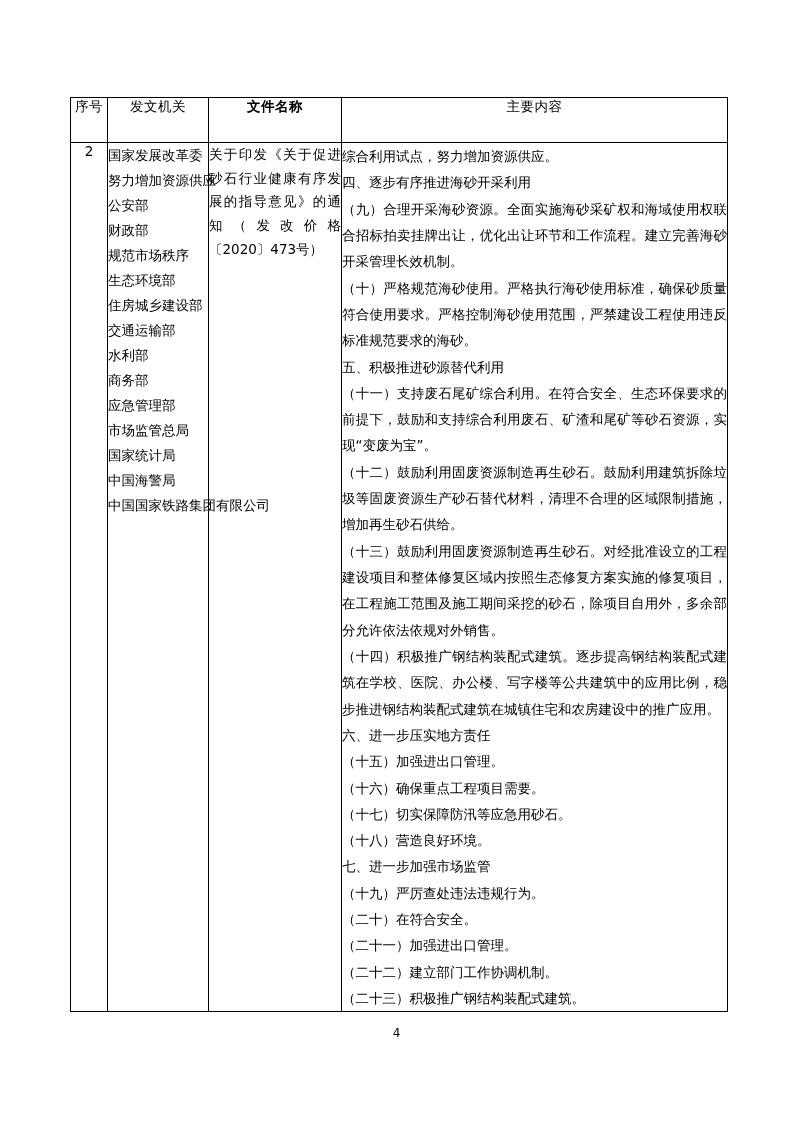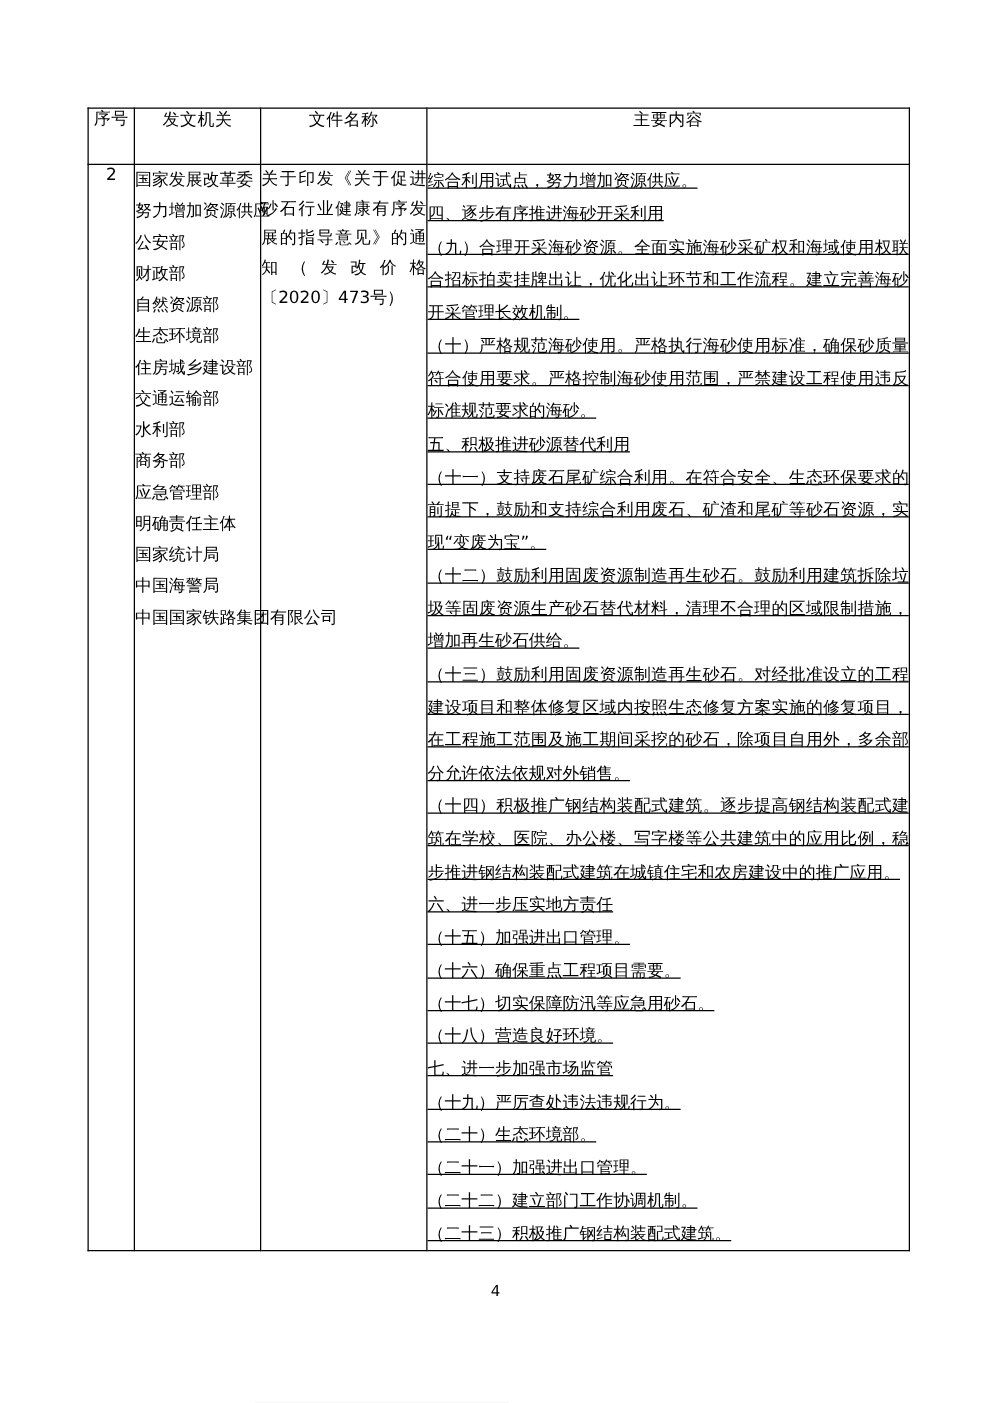--- a/index.html
+++ b/index.html
@@ -13,33 +13,33 @@
     background: #ffffff;
     margin: 0 auto;
     position: relative;
     box-sizing: border-box;
     font-family: "DejaVu Sans", "Liberation Sans", sans-serif;
     color: #000;
   }
   .doc-table {
     position: absolute;
     left: 70px;
-    top: 86px;
+    top: 97px;
     width: 653px;
     border-collapse: collapse;
     table-layout: fixed;
   }
   .doc-table td, .doc-table th {
     border: 1px solid #000;
     vertical-align: top;
     padding: 0;
   }
   .col-seq { width: 36px; }
   .col-org { width: 100px; }
-  .col-doc { width: 132px; }
+  .col-doc { width: 132px; font-weight: bold; }
   .col-main { width: 385px; text-align: center; }
 
   thead td {
     text-align: center;
     vertical-align: middle;
     height: 44px;
     font-size: 13.5px;
     letter-spacing: 0.5px;
   }
   .hdr-seq {
@@ -72,21 +72,20 @@
     line-height: 1.95;
     padding: 6px 8px 6px 8px;
     text-align: justify;
     text-justify: inter-ideograph;
   }
   .cell-main p {
     margin: 0;
   }
   .indent {
     text-indent: 0;
-    text-decoration: underline;
   }
   .page-number {
     position: absolute;
     top: 1026px;
     left: 0;
     width: 793px;
     text-align: center;
     font-size: 12px;
   }
 </style>
@@ -107,28 +106,28 @@
       </tr>
     </thead>
     <tbody>
       <tr>
         <td class="cell-seq">2</td>
         <td class="cell-org">
           <div>国家发展改革委</div>
           <div>努力增加资源供应</div>
           <div>公安部</div>
           <div>财政部</div>
-          <div>自然资源部</div>
+          <div>规范市场秩序</div>
           <div>生态环境部</div>
           <div>住房城乡建设部</div>
           <div>交通运输部</div>
           <div>水利部</div>
           <div>商务部</div>
           <div>应急管理部</div>
-          <div>明确责任主体</div>
+          <div>市场监管总局</div>
           <div>国家统计局</div>
           <div>中国海警局</div>
           <div>中国国家铁路集团有限公司</div>
         </td>
         <td class="cell-doc">关于印发《关于促进砂石行业健康有序发展的指导意见》的通知（发改价格〔2020〕473号）</td>
         <td class="cell-main">
           <p class="indent">综合利用试点，努力增加资源供应。</p>
           <p class="indent">四、逐步有序推进海砂开采利用</p>
           <p class="indent">（九）合理开采海砂资源。全面实施海砂采矿权和海域使用权联合招标拍卖挂牌出让，优化出让环节和工作流程。建立完善海砂开采管理长效机制。</p>
           <p class="indent">（十）严格规范海砂使用。严格执行海砂使用标准，确保砂质量符合使用要求。严格控制海砂使用范围，严禁建设工程使用违反标准规范要求的海砂。</p>
@@ -137,21 +136,21 @@
           <p class="indent">（十二）鼓励利用固废资源制造再生砂石。鼓励利用建筑拆除垃圾等固废资源生产砂石替代材料，清理不合理的区域限制措施，增加再生砂石供给。</p>
           <p class="indent">（十三）鼓励利用固废资源制造再生砂石。对经批准设立的工程建设项目和整体修复区域内按照生态修复方案实施的修复项目，在工程施工范围及施工期间采挖的砂石，除项目自用外，多余部分允许依法依规对外销售。</p>
           <p class="indent">（十四）积极推广钢结构装配式建筑。逐步提高钢结构装配式建筑在学校、医院、办公楼、写字楼等公共建筑中的应用比例，稳步推进钢结构装配式建筑在城镇住宅和农房建设中的推广应用。</p>
           <p class="indent">六、进一步压实地方责任</p>
           <p class="indent">（十五）加强进出口管理。</p>
           <p class="indent">（十六）确保重点工程项目需要。</p>
           <p class="indent">（十七）切实保障防汛等应急用砂石。</p>
           <p class="indent">（十八）营造良好环境。</p>
           <p class="indent">七、进一步加强市场监管</p>
           <p class="indent">（十九）严厉查处违法违规行为。</p>
-          <p class="indent">（二十）生态环境部。</p>
+          <p class="indent">（二十）在符合安全。</p>
           <p class="indent">（二十一）加强进出口管理。</p>
           <p class="indent">（二十二）建立部门工作协调机制。</p>
           <p class="indent">（二十三）积极推广钢结构装配式建筑。</p>
         </td>
       </tr>
     </tbody>
   </table>
 
   <div class="page-number">4</div>
 

